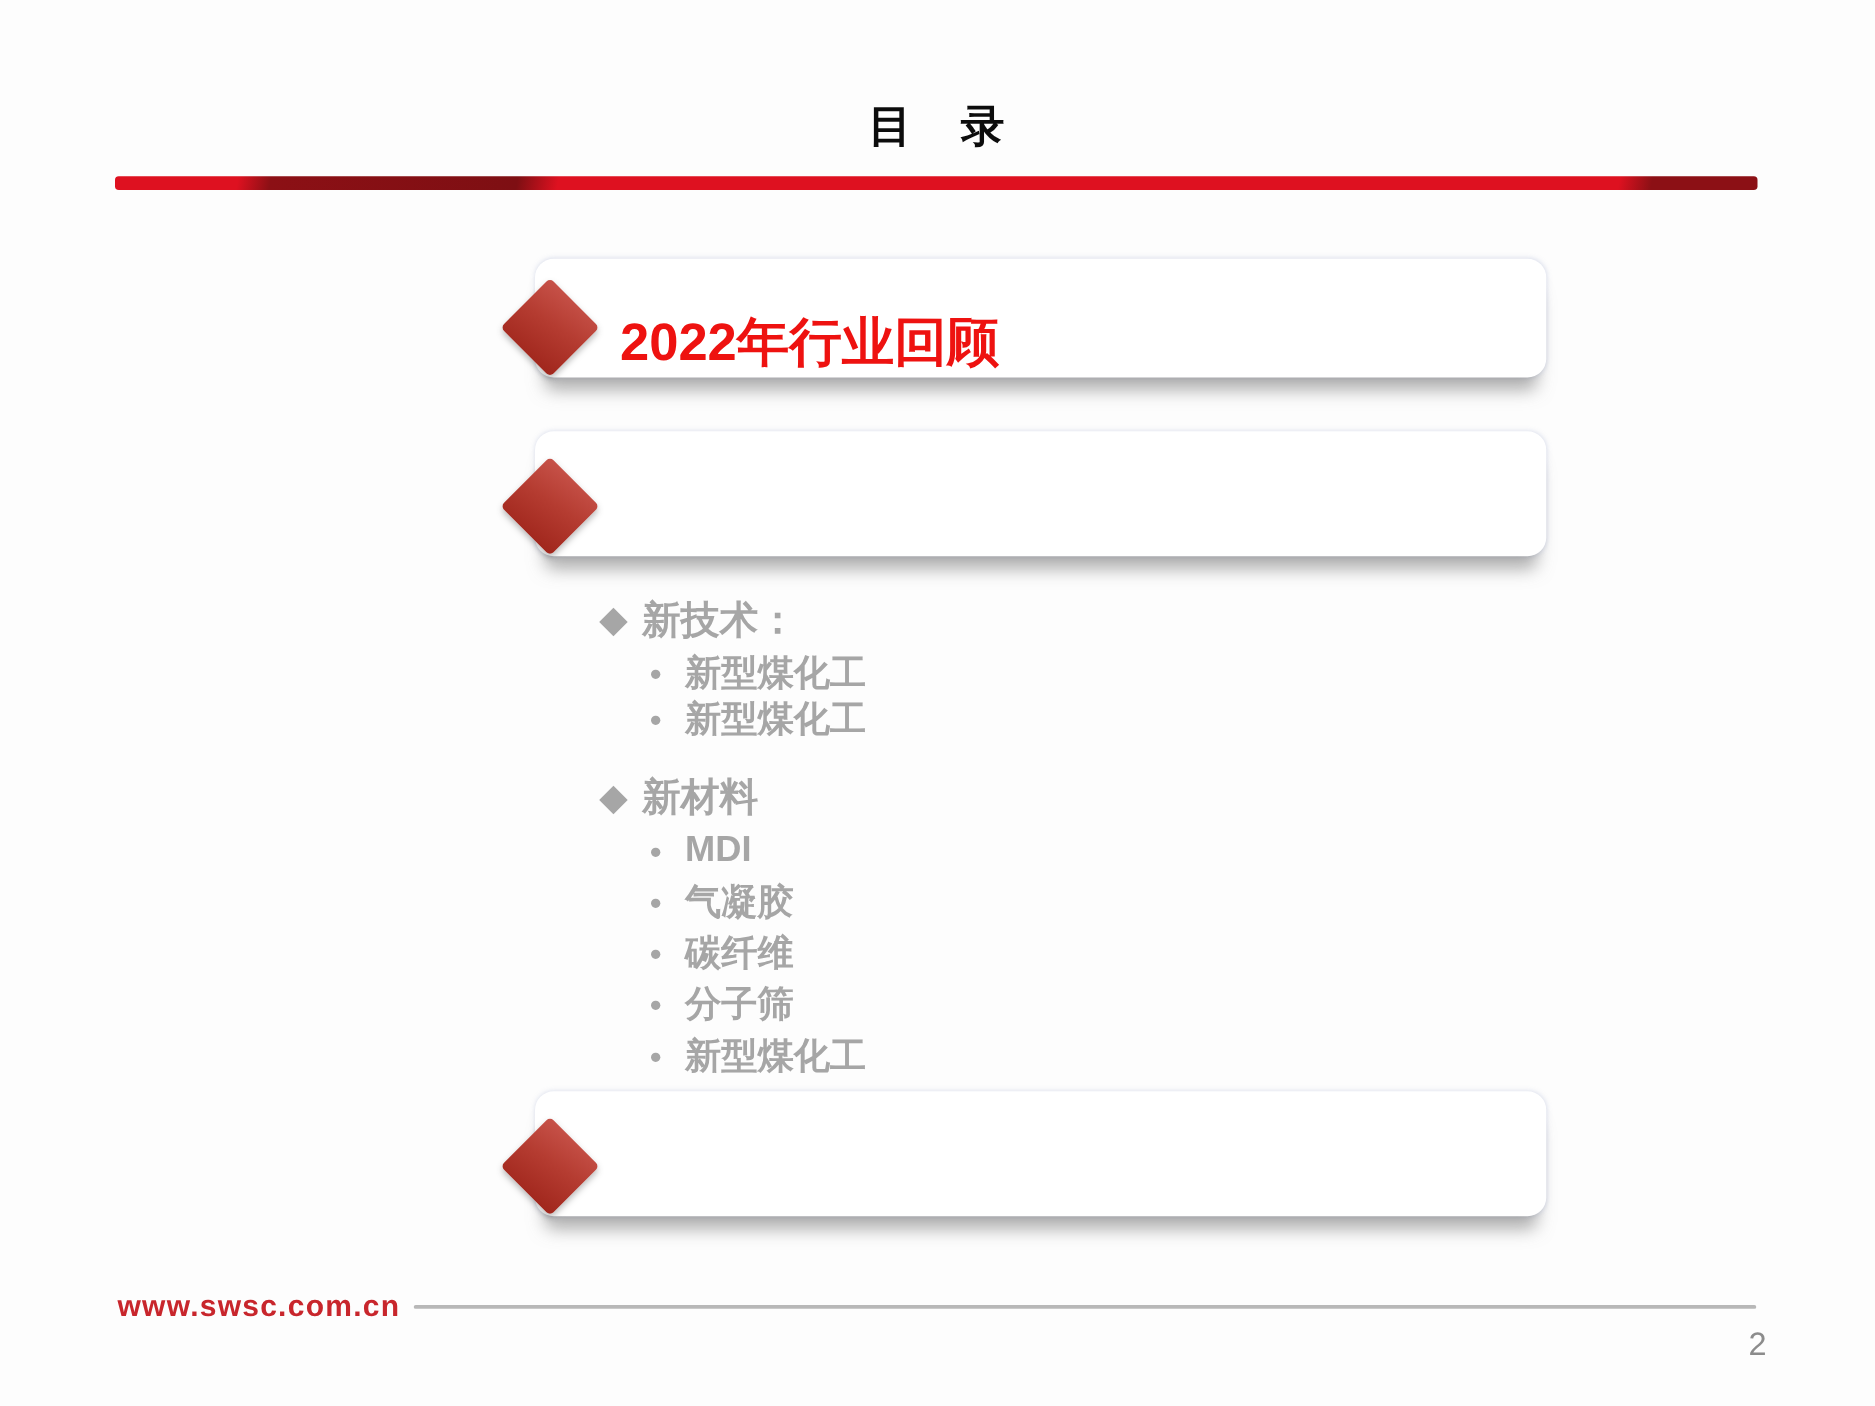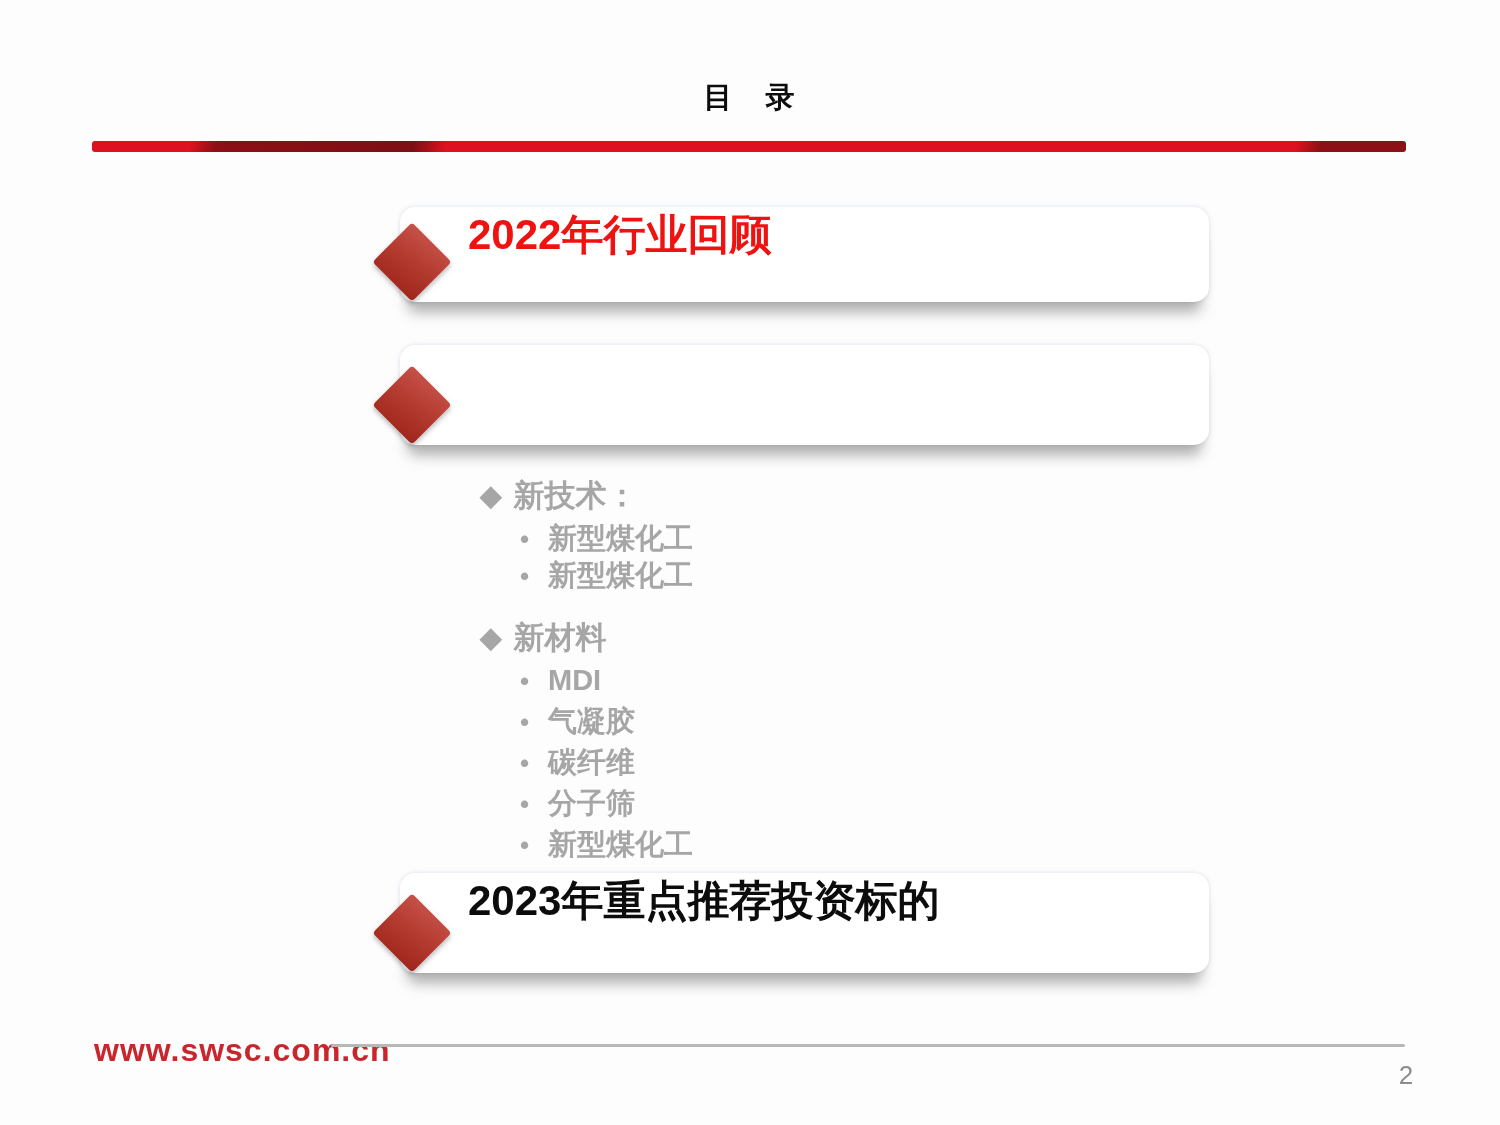--- a/index.html
+++ b/index.html
@@ -14,21 +14,21 @@
     overflow: hidden;
   }
 
   
   .page-title {
     position: absolute;
     top: 78px;
     left: 0;
     width: 1500px;
     text-align: center;
-    font-size: 29px;
+    font-size: 35px;
     font-weight: bold;
     color: #0c0c0c;
     letter-spacing: 2px;
   }
 
   
   .red-bar {
     position: absolute;
     left: 92px;
     top: 141px;
@@ -38,28 +38,28 @@
     background: linear-gradient(100deg,
       #de1120 0%, #de1120 7.5%,
       #8c1015 9.5%, #7e0f13 24.5%,
       #de1120 27%, #de1120 91.5%,
       #8c1015 93.5%, #8c1015 100%);
   }
 
   
   .banner {
     position: absolute;
-    left: 400px;
+    left: 428px;
     width: 809px;
     background: #ffffff;
     border-radius: 15px;
     box-shadow: 0 18px 14px -8px rgba(110,110,110,0.55),
                 0 0 4px rgba(150,160,200,0.35);
     display: flex;
-    align-items: flex-start;
+    align-items: flex-end;
     padding-left: 68px;
   }
   .banner-1 { top: 207px; height: 95px; }
   .banner-2 { top: 345px; height: 100px; }
   .banner-3 { top: 873px; height: 100px; }
 
   .banner-label {
     font-size: 42px;
     font-weight: bold;
     color: #0c0c0c;
@@ -118,21 +118,21 @@
     width: 28px;
     flex: 0 0 28px;
     line-height: 1;
   }
 
   
   .footer-url {
     position: absolute;
     left: 94px;
     top: 1032px;
-    font-size: 32px;
+    font-size: 24px;
     font-weight: bold;
     color: #c8262c;
     letter-spacing: 1px;
     text-decoration: none;
     cursor: pointer;
   }
   .footer-line {
     position: absolute;
     left: 331px;
     top: 1044px;
@@ -214,20 +214,19 @@
           <span class="bullet-dot">•</span>
           <span>新型煤化工</span>
         </li>
       </ul>
     </div>
 
   </div>
 
   <div class="banner banner-3">
     <span class="diamond"></span>
-    <span class="banner-label">2023年重点推荐投资标的</span>
   </div>
 
   <a class="footer-url">www.swsc.com.cn</a>
   <div class="footer-line"></div>
   <div class="page-number">2</div>
 
 </div>
 
 </body></html>

